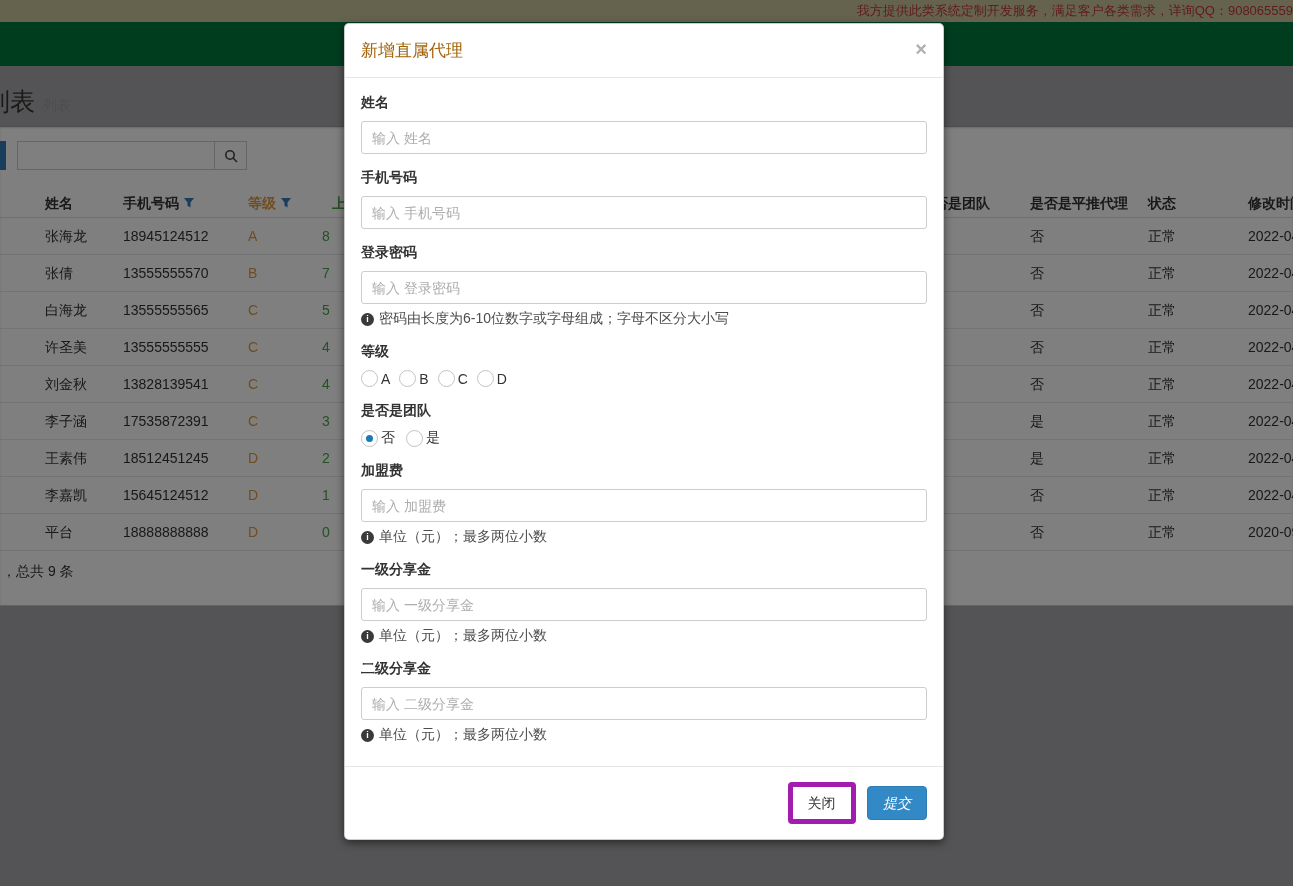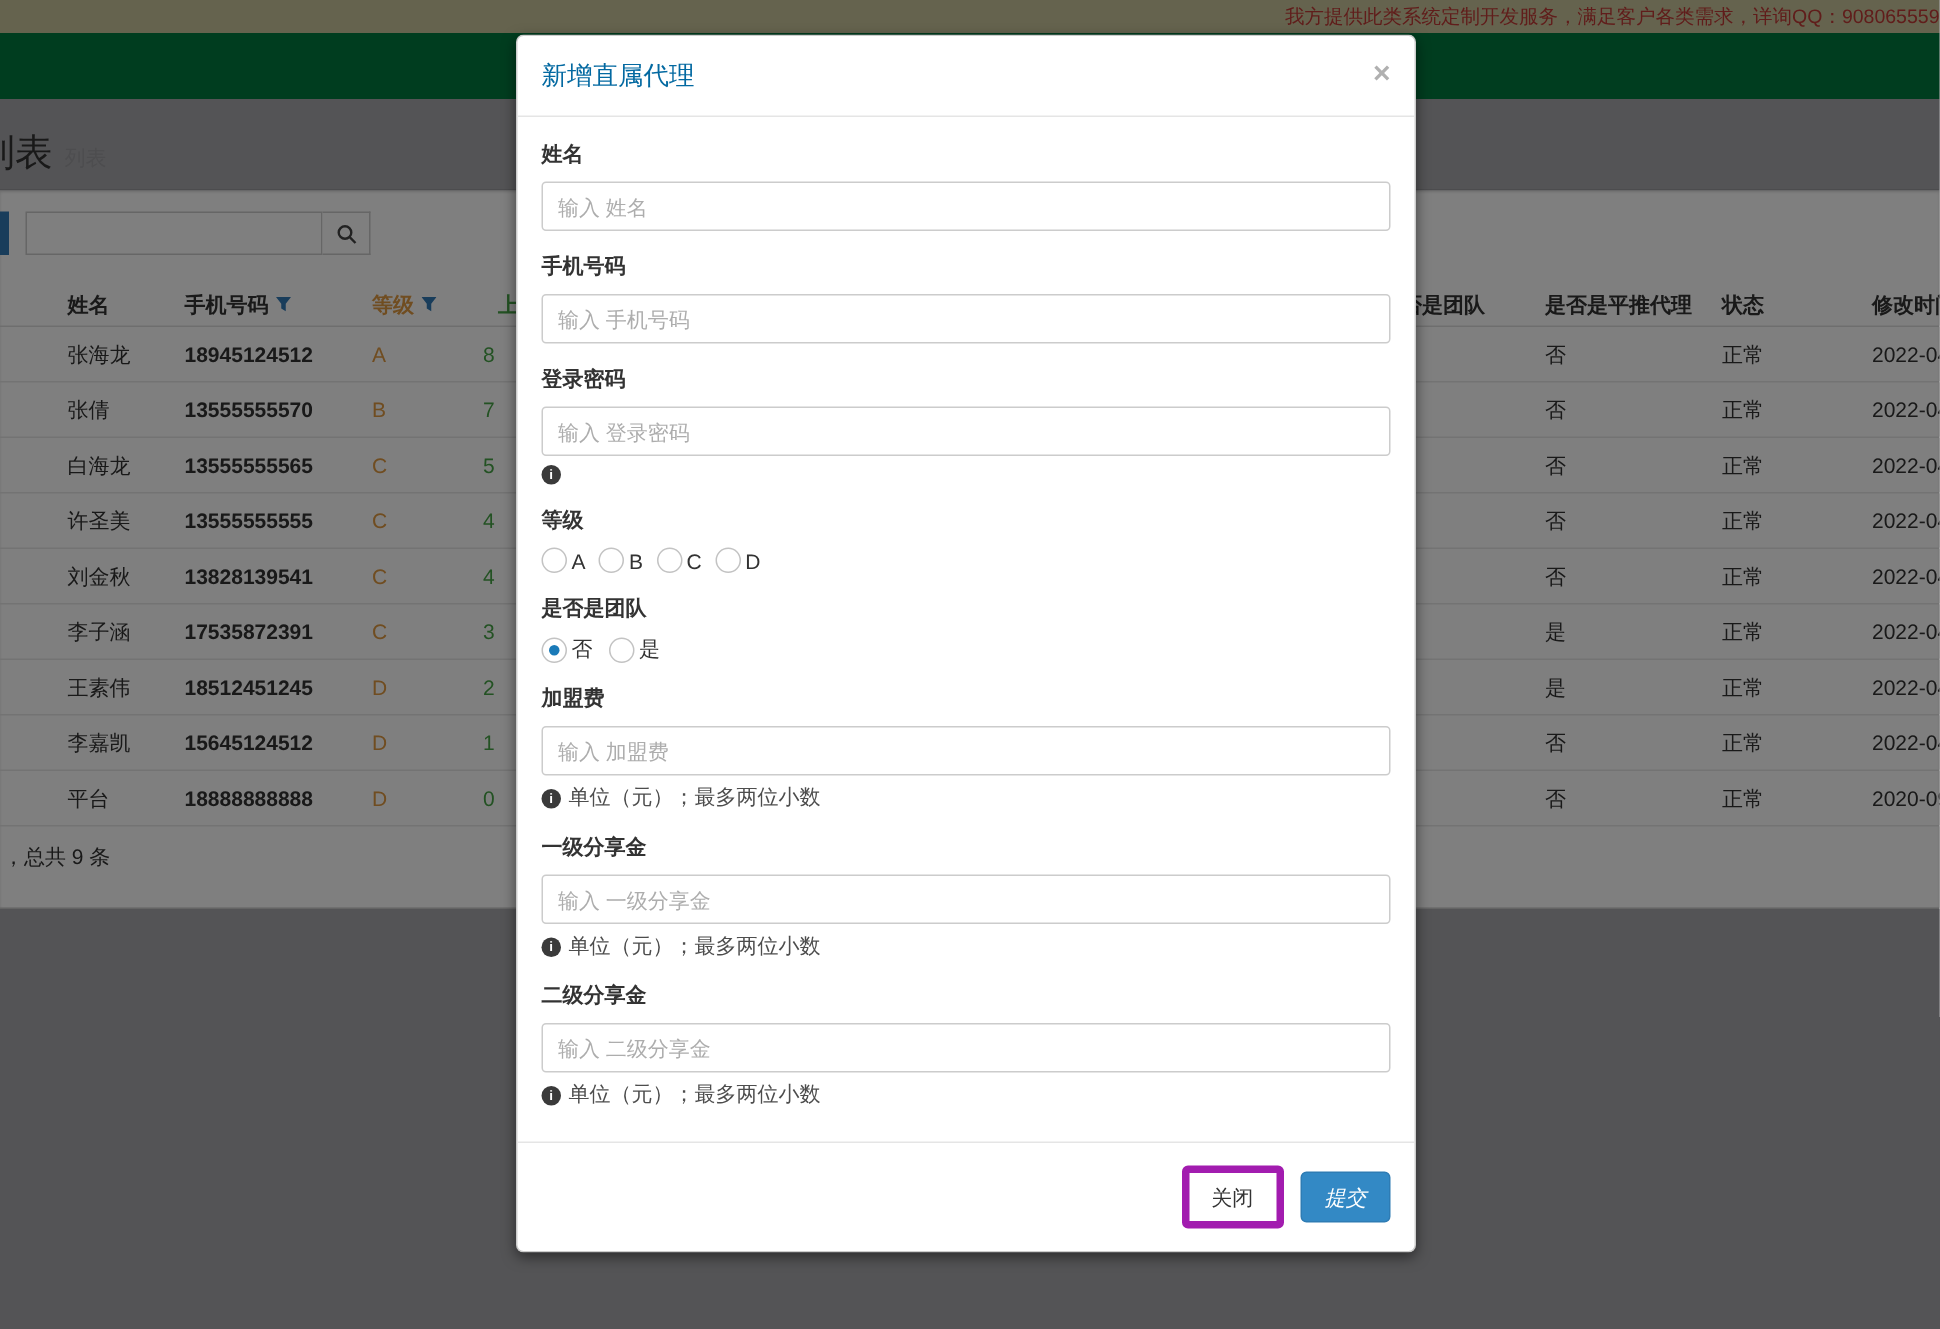--- a/index.html
+++ b/index.html
@@ -26,32 +26,32 @@
   .btn-fragment{position:absolute;left:0;top:141px;width:6px;height:29px;background:var(--filter-blue);}
   .search-input{position:absolute;left:17px;top:141px;width:198px;height:29px;border:1px solid #ccc;
     border-radius:0;padding:4px 8px;font-size:13px;color:#555;outline:none;}
   .search-input::placeholder{color:#aaa;}
   .search-btn{position:absolute;left:215px;top:141px;width:32px;height:29px;background:#fff;
     border:1px solid #ccc;border-left:none;cursor:pointer;padding:0;display:flex;align-items:center;justify-content:center;}
   .thead{position:absolute;left:0;top:188px;width:1293px;height:30px;border-bottom:1px solid #ddd;font-weight:700;}
   .thead .tc{line-height:30px;font-weight:700;}
   .trow{position:absolute;left:0;width:1293px;height:37px;border-bottom:1px solid #e7e7e7;}
   .tc{position:absolute;top:0;line-height:37px;font-size:14px;color:#333;white-space:nowrap;}
-  .c-name{left:45px;} .c-phone{left:123px;font-weight:bold;} .c-level{left:248px;} .c-count{left:322px;}
+  .c-name{left:45px;} .c-phone{left:123px;} .c-level{left:248px;} .c-count{left:322px;}
   .c-team{left:920px;} .c-flat{left:1030px;} .c-status{left:1148px;} .c-date{left:1248px;}
   .lv{color:var(--orange);} .ct{color:var(--green-text);}
   .h-orange{color:var(--orange);} .h-green{color:var(--green-text);}
   .funnel{display:inline-block;margin-left:5px;}
   .summary{position:absolute;left:2px;top:563px;font-size:14px;color:#333;}
   
   .backdrop{position:absolute;left:0;top:0;width:1293px;height:886px;background:rgba(0,0,0,.5);z-index:10;}
   .modal{position:absolute;left:344px;top:23px;width:600px;background:#fff;z-index:20;
     border:1px solid rgba(0,0,0,.2);border-radius:5px;box-shadow:0 3px 9px rgba(0,0,0,.5);}
   .m-header{padding:14px 16px;border-bottom:1px solid #e5e5e5;}
-  .m-title{font-size:17px;font-weight:500;color:#0369a1;line-height:25px;display:inline-block;}
+  .m-title{font-size:17px;font-weight:500;color:#a16207;line-height:25px;display:inline-block;}
   .m-close{float:right;background:none;border:none;font-size:20px;line-height:22px;color:#b0b0b0;
     cursor:pointer;padding:0;font-weight:700;}
   .m-body{padding:16px;}
   .fg{margin-bottom:15px;}
   .fg label.f-label{display:block;font-size:14px;font-weight:700;color:#333;margin-bottom:9px;}
   .txt{width:100%;height:33px;border:1px solid #ccc;border-radius:3px;padding:6px 10px;
     font-size:14px;color:#be185d;outline:none;font-family:inherit;}
   .txt::placeholder{color:#adadad;}
   .help{margin-top:6px;font-size:14px;color:#4d4d4d;display:flex;align-items:center;}
   .i-ico{width:13px;height:13px;border-radius:50%;background:#3a3a3a;color:#fff;font-size:9px;
@@ -214,20 +214,21 @@
     <div class="fg">
       <label class="f-label">手机号码</label>
       <input class="txt" type="text" placeholder="输入 手机号码" style="">
     </div>
 
     <div class="fg">
       <label class="f-label">登录密码</label>
       <input class="txt" type="text" placeholder="输入 登录密码" style="">
       <div class="help">
         <span class="i-ico">i</span>
+        <span>密码由长度为6-10位数字或字母组成；字母不区分大小写</span>
       </div>
     </div>
 
     <div class="fg">
       <label class="f-label">等级</label>
       <div class="radio-row">
         <span class="radio-opt">
             <span class="radio-circle"></span>
             <span class="r-label">A</span>
           </span>

